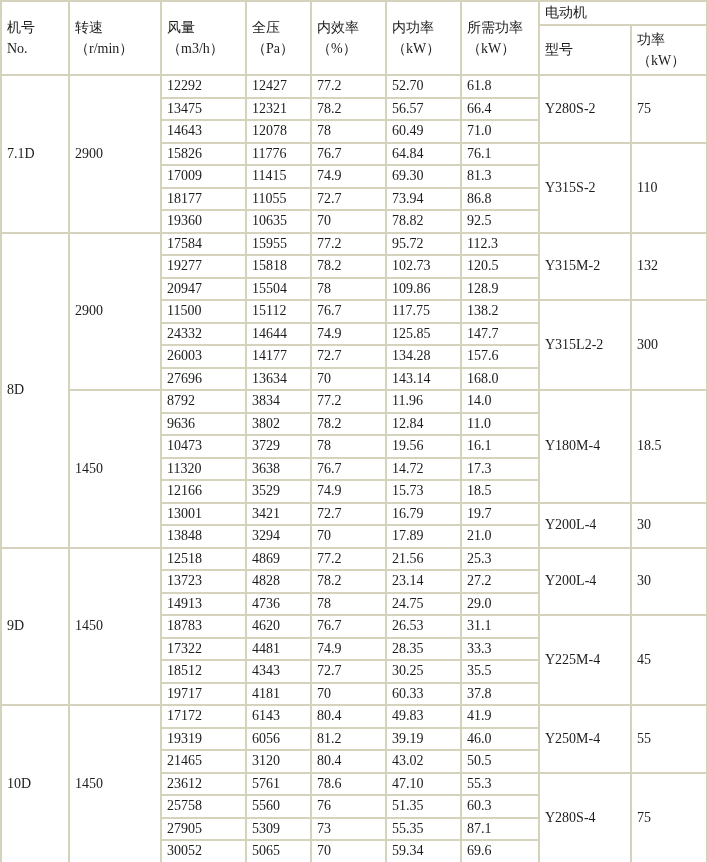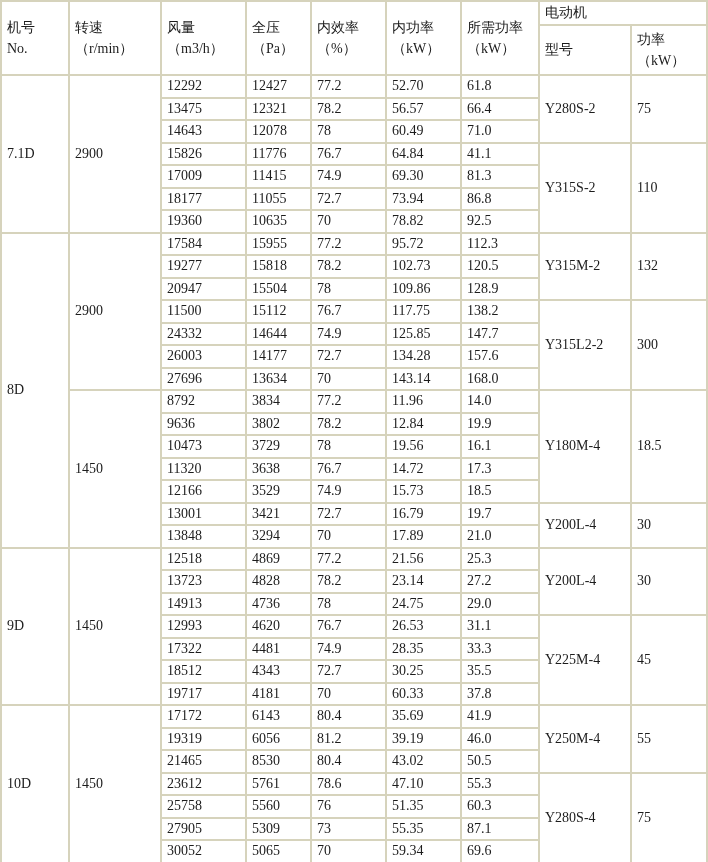--- a/index.html
+++ b/index.html
@@ -123,21 +123,21 @@
           <td>12078</td>
           <td>78</td>
           <td>60.49</td>
           <td>71.0</td>
         </tr>
         <tr>
           <td>15826</td>
           <td>11776</td>
           <td>76.7</td>
           <td>64.84</td>
-          <td>41.1</td>
+          <td>76.1</td>
           <td rowspan="4">Y315S-2</td>
           <td rowspan="4">110</td>
         </tr>
         <tr>
           <td>17009</td>
           <td>11415</td>
           <td>74.9</td>
           <td>69.30</td>
           <td>81.3</td>
         </tr>
@@ -218,21 +218,21 @@
           <td>11.96</td>
           <td>14.0</td>
           <td rowspan="5">Y180M-4</td>
           <td rowspan="5">18.5</td>
         </tr>
         <tr>
           <td>9636</td>
           <td>3802</td>
           <td>78.2</td>
           <td>12.84</td>
-          <td>19.9</td>
+          <td>11.0</td>
         </tr>
         <tr>
           <td>10473</td>
           <td>3729</td>
           <td>78</td>
           <td>19.56</td>
           <td>16.1</td>
         </tr>
         <tr>
           <td>11320</td>
@@ -283,21 +283,21 @@
           <td>27.2</td>
         </tr>
         <tr>
           <td>14913</td>
           <td>4736</td>
           <td>78</td>
           <td>24.75</td>
           <td>29.0</td>
         </tr>
         <tr>
-          <td>12993</td>
+          <td>18783</td>
           <td>4620</td>
           <td>76.7</td>
           <td>26.53</td>
           <td>31.1</td>
           <td rowspan="4">Y225M-4</td>
           <td rowspan="4">45</td>
         </tr>
         <tr>
           <td>17322</td>
           <td>4481</td>
@@ -318,35 +318,35 @@
           <td>70</td>
           <td>60.33</td>
           <td>37.8</td>
         </tr>
         <tr>
           <td rowspan="7">10D</td>
           <td rowspan="7">1450</td>
           <td>17172</td>
           <td>6143</td>
           <td>80.4</td>
-          <td>35.69</td>
+          <td>49.83</td>
           <td>41.9</td>
           <td rowspan="3">Y250M-4</td>
           <td rowspan="3">55</td>
         </tr>
         <tr>
           <td>19319</td>
           <td>6056</td>
           <td>81.2</td>
           <td>39.19</td>
           <td>46.0</td>
         </tr>
         <tr>
           <td>21465</td>
-          <td>8530</td>
+          <td>3120</td>
           <td>80.4</td>
           <td>43.02</td>
           <td>50.5</td>
         </tr>
         <tr>
           <td>23612</td>
           <td>5761</td>
           <td>78.6</td>
           <td>47.10</td>
           <td>55.3</td>

